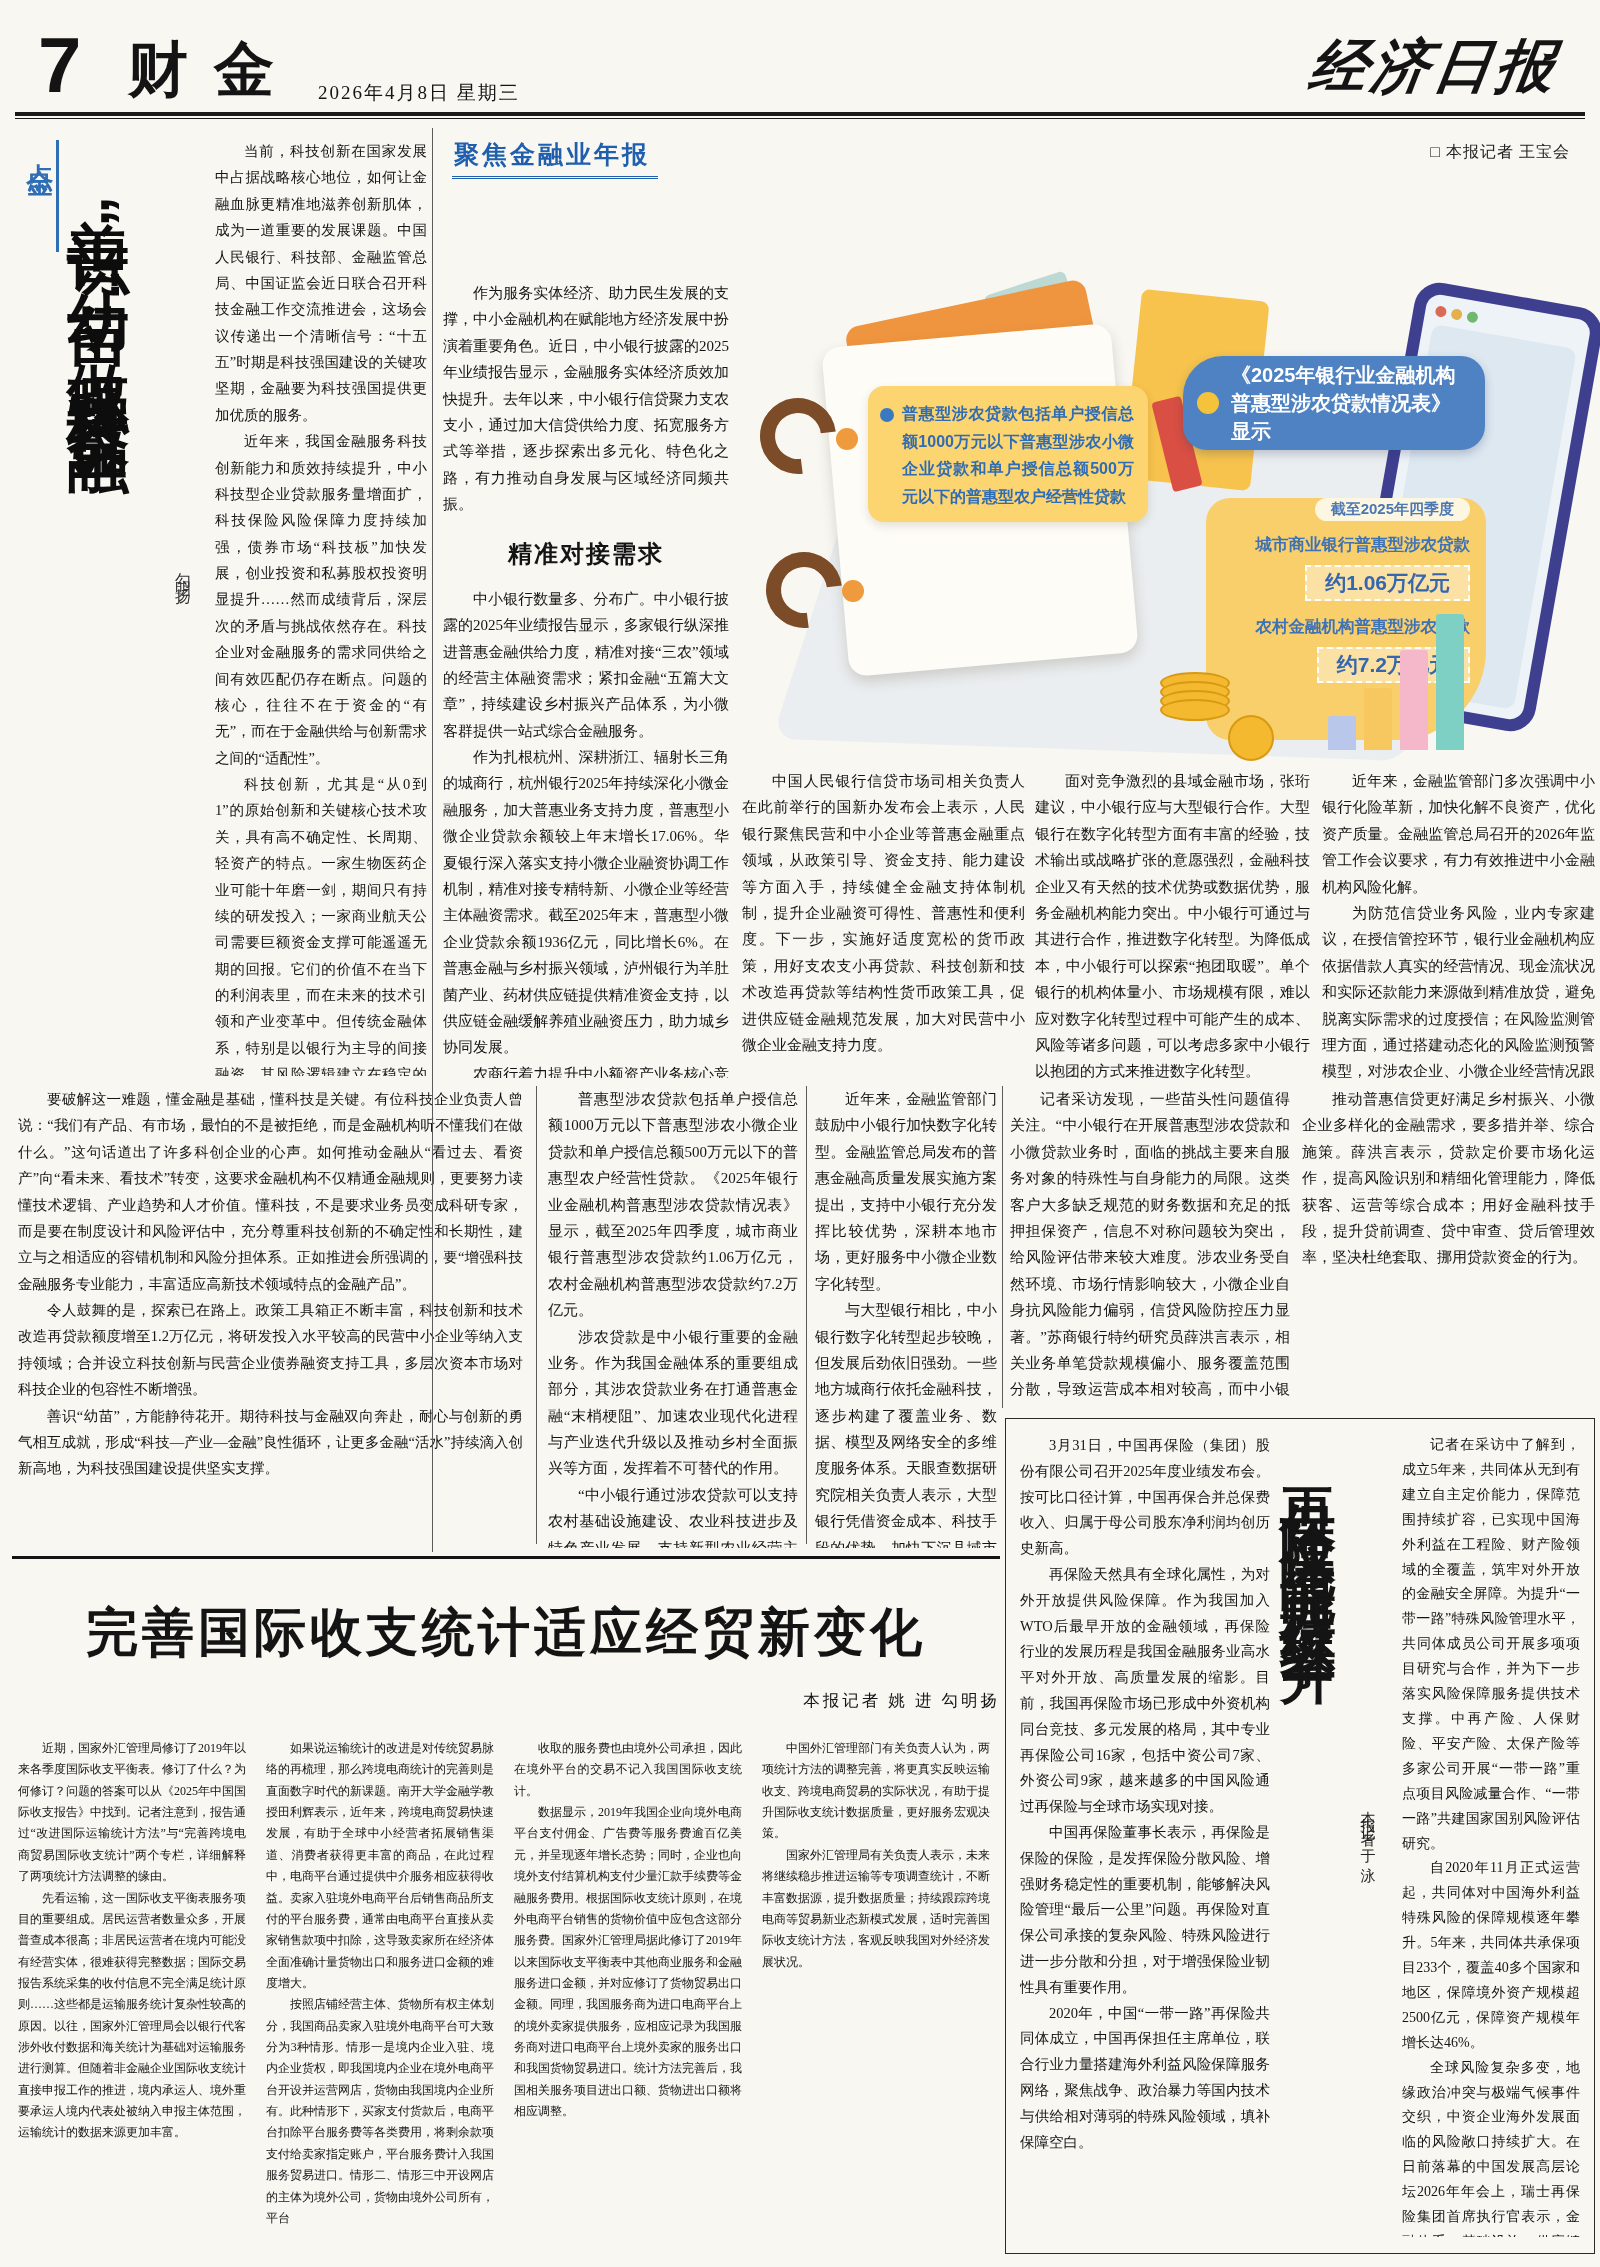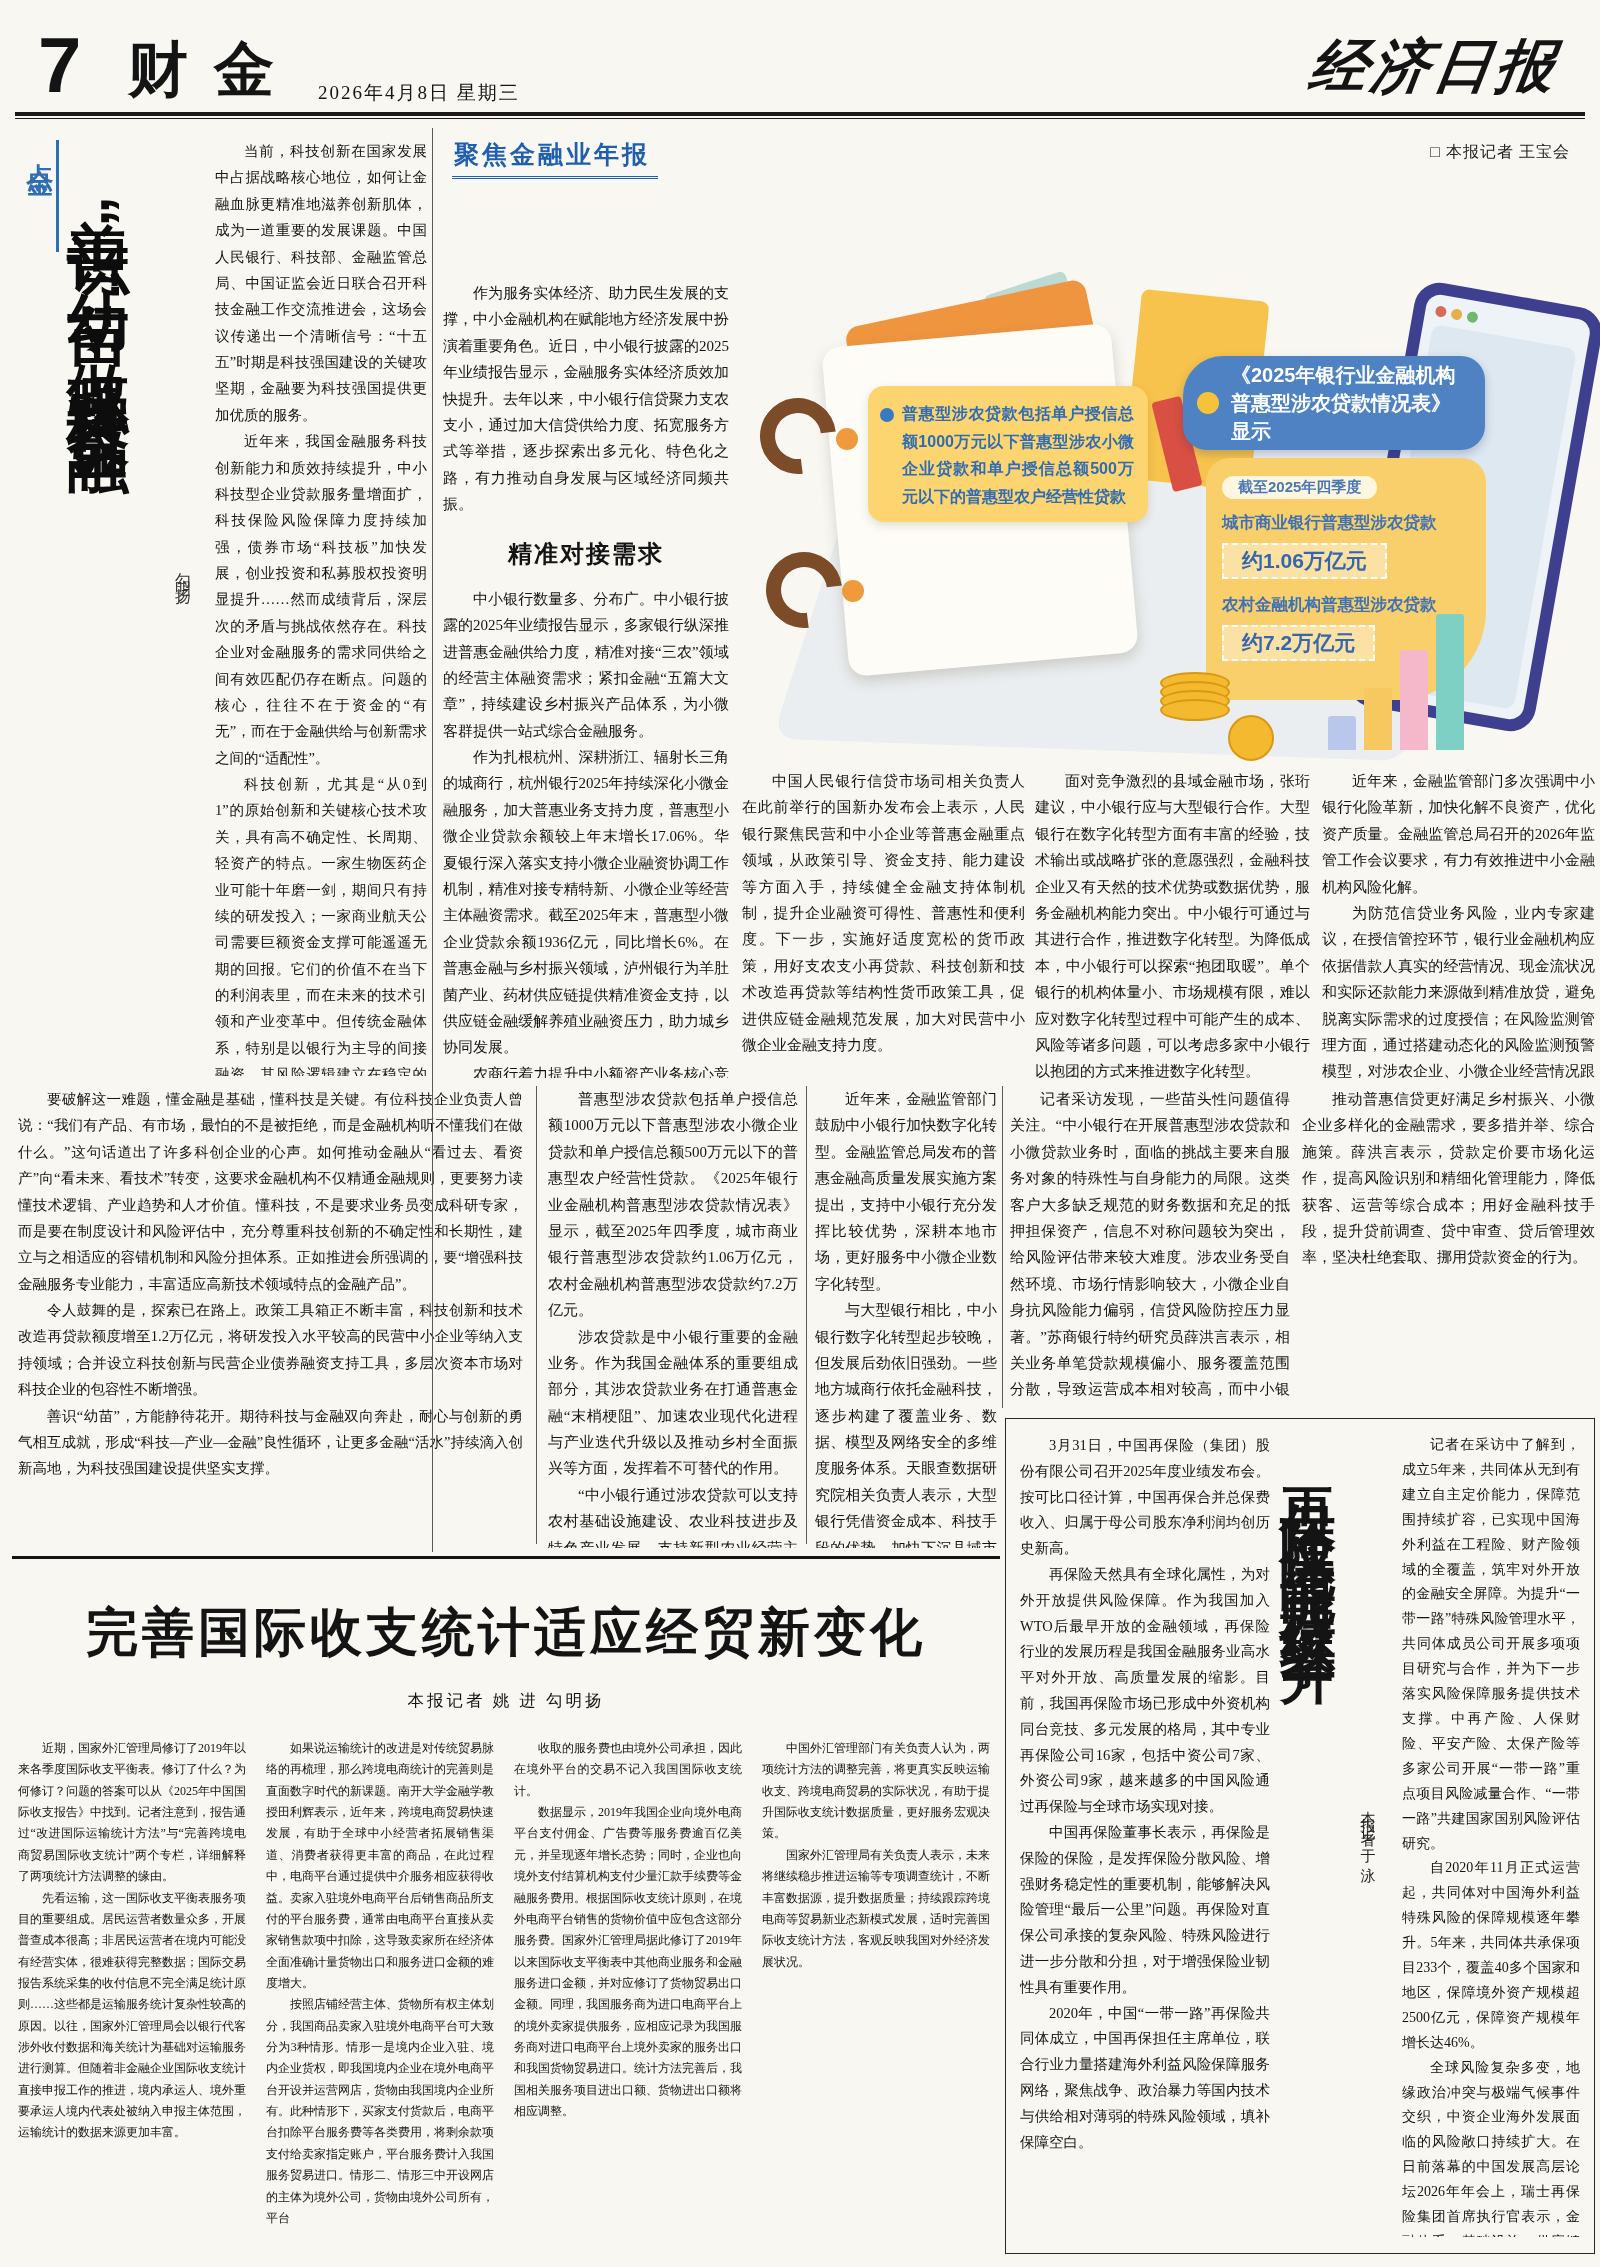--- a/index.html
+++ b/index.html
@@ -51,22 +51,22 @@
   .ig-ring { width:76px; height:76px; border:15px solid #7b4c27; border-radius:50%; border-right-color:transparent; transform:rotate(38deg); }
   .ig-hole { width:22px; height:22px; background:#ee9a3d; border-radius:50%; }
   .ig-note { background:#fcd470; border-radius:16px; padding:14px 14px 12px 34px; color:#2f6cb3;
              font-weight:700; font-size:16px; line-height:1.72; text-align:justify;
              font-family:"Liberation Sans",sans-serif; box-shadow:0 4px 10px rgba(80,60,10,.15); }
   .ig-note-dot { position:absolute; left:12px; top:22px; width:14px; height:14px; background:#3a78c2; border-radius:50%; }
   .ig-banner { background:#4e82c3; border-radius:40px 24px 24px 24px; display:flex; align-items:center;
                padding:0 16px 0 14px; color:#fff; font-weight:800; font-size:20px; line-height:1.4;
                font-family:"Liberation Sans",sans-serif; box-shadow:0 4px 10px rgba(30,50,90,.25); }
   .ig-banner-bullet { width:22px; height:22px; min-width:22px; background:#f5c33b; border-radius:50%; margin-right:12px; }
-  .ig-stat { background:#f8cf6b; border-radius:24px 24px 90px 24px; padding:18px 16px; text-align:left;
-             font-family:"Liberation Sans",sans-serif; }
+  .ig-stat { background:#f8cf6b; border-radius:24px 24px 90px 24px; padding:0 16px; text-align:right;
+             font-family:"Liberation Sans",sans-serif;margin-top:40px; }
   .ig-pill { display:inline-block; background:#fdf6e0; border-radius:14px; padding:2px 16px; color:#4b77b5; font-size:15px; font-weight:700; }
   .ig-stat-label { color:#3f72b4; font-weight:700; font-size:16.5px; margin-top:13px; }
   .ig-stat-value { margin:9px auto 2px; display:inline-block; border:2px dashed #fff; background:rgba(255,255,255,.38);
                    color:#3566ae; font-weight:800; font-size:21px; padding:2px 18px; }
   .ig-bars { display:flex; align-items:flex-end; gap:8px; }
   .ig-bars div { width:28px; border-radius:3px 3px 0 0; }
   .ig-coin { width:70px; height:22px; background:#f4b92e; border:2px solid #d89a15; border-radius:50%; margin-top:-13px; }
   
   .bop-headline { text-align:center; font-weight:900; font-size:52px; letter-spacing:4px; }
   .byline-center { text-align:center; font-size:16.5px; letter-spacing:3px; }
@@ -190,21 +190,21 @@
   </div>
   <div class="abs bodycol maincol" style="left:1010px; top:1086px; width:280px; height:320px;">
     <p class="para">记者采访发现，一些苗头性问题值得关注。“中小银行在开展普惠型涉农贷款和小微贷款业务时，面临的挑战主要来自服务对象的特殊性与自身能力的局限。这类客户大多缺乏规范的财务数据和充足的抵押担保资产，信息不对称问题较为突出，给风险评估带来较大难度。涉农业务受自然环境、市场行情影响较大，小微企业自身抗风险能力偏弱，信贷风险防控压力显著。”苏商银行特约研究员薛洪言表示，相关业务单笔贷款规模偏小、服务覆盖范围分散，导致运营成本相对较高，而中小银行在资金成本、渠道布局等方面又不占优势，在业务拓展中还面临来自外部机构的竞争压力，进一步加大了普惠信贷业务可持续推进的难度。</p>
   </div>
   <div class="abs bodycol maincol" style="left:1302px; top:1086px; width:293px; height:320px;">
     <p class="para">推动普惠信贷更好满足乡村振兴、小微企业多样化的金融需求，要多措并举、综合施策。薛洪言表示，贷款定价要市场化运作，提高风险识别和精细化管理能力，降低获客、运营等综合成本；用好金融科技手段，提升贷前调查、贷中审查、贷后管理效率，坚决杜绝套取、挪用贷款资金的行为。</p>
   </div>
 
   <div class="abs hrule3" style="left:12px; top:1556px; width:988px;"></div>
   <div class="abs bop-headline" style="left:12px; top:1598px; width:988px;">完善国际收支统计适应经贸新变化</div>
-  <div class="abs byline-center" style="left:12px; top:1690px; width:988px;">本报记者 姚 进 勾明扬</div>
+  <div class="abs byline-center" style="left:12px; top:1690px; width:988px;text-align:right;">本报记者 姚 进 勾明扬</div>
   <div class="abs bodycol bopcol" style="left:18px;  top:1738px; width:228px; height:514px;">
       <p class="para">近期，国家外汇管理局修订了2019年以来各季度国际收支平衡表。修订了什么？为何修订？问题的答案可以从《2025年中国国际收支报告》中找到。记者注意到，报告通过“改进国际运输统计方法”与“完善跨境电商贸易国际收支统计”两个专栏，详细解释了两项统计方法调整的缘由。</p>
       <p class="para">先看运输，这一国际收支平衡表服务项目的重要组成。居民运营者数量众多，开展普查成本很高；非居民运营者在境内可能没有经营实体，很难获得完整数据；国际交易报告系统采集的收付信息不完全满足统计原则……这些都是运输服务统计复杂性较高的原因。以往，国家外汇管理局会以银行代客涉外收付数据和海关统计为基础对运输服务进行测算。但随着非金融企业国际收支统计直接申报工作的推进，境内承运人、境外重要承运人境内代表处被纳入申报主体范围，运输统计的数据来源更加丰富。</p>
     </div>
   <div class="abs bodycol bopcol" style="left:266px; top:1738px; width:228px; height:514px;">
       <p class="para">如果说运输统计的改进是对传统贸易脉络的再梳理，那么跨境电商统计的完善则是直面数字时代的新课题。南开大学金融学教授田利辉表示，近年来，跨境电商贸易快速发展，有助于全球中小经营者拓展销售渠道、消费者获得更丰富的商品，在此过程中，电商平台通过提供中介服务相应获得收益。卖家入驻境外电商平台后销售商品所支付的平台服务费，通常由电商平台直接从卖家销售款项中扣除，这导致卖家所在经济体全面准确计量货物出口和服务进口金额的难度增大。</p>
       <p class="para">按照店铺经营主体、货物所有权主体划分，我国商品卖家入驻境外电商平台可大致分为3种情形。情形一是境内企业入驻、境内企业货权，即我国境内企业在境外电商平台开设并运营网店，货物由我国境内企业所有。此种情形下，买家支付货款后，电商平台扣除平台服务费等各类费用，将剩余款项支付给卖家指定账户，平台服务费计入我国服务贸易进口。情形二、情形三中开设网店的主体为境外公司，货物由境外公司所有，平台</p>
     </div>
   <div class="abs bodycol bopcol" style="left:514px; top:1738px; width:228px; height:514px;">
       <p class="para">收取的服务费也由境外公司承担，因此在境外平台的交易不记入我国国际收支统计。</p>

